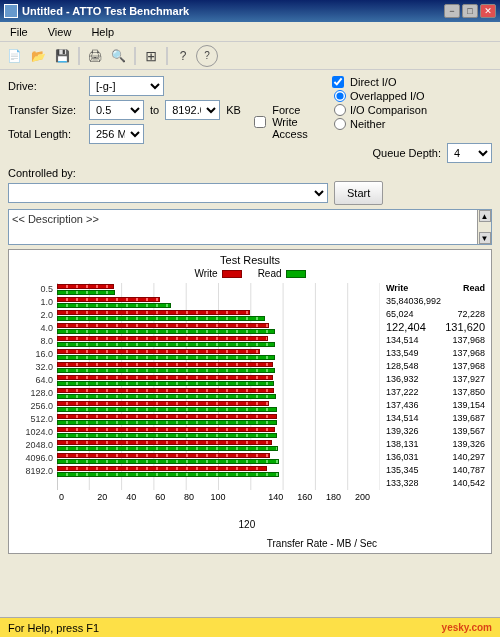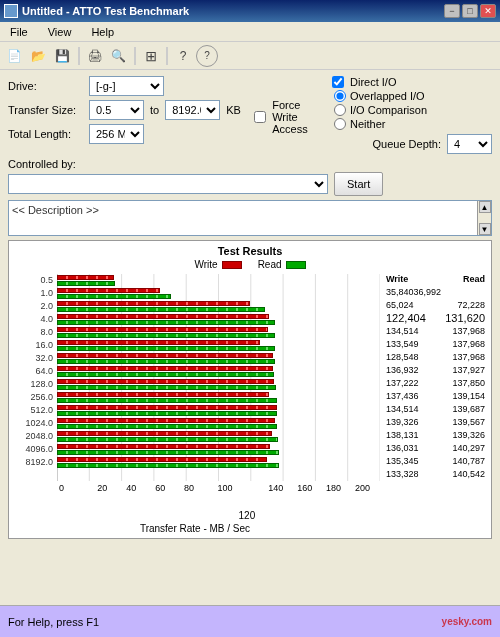--- a/index.html
+++ b/index.html
@@ -143,21 +143,21 @@
     .radio-row {
       display: flex;
       align-items: center;
       gap: 4px;
       margin-bottom: 2px;
     }
     .queue-row {
       display: flex;
       align-items: center;
       gap: 6px;
-      margin-top: 0;
+      margin-top: 9px;
       justify-content: flex-end;
     }
 
     
     .controlled-section {
       margin-top: 4px;
     }
     .controlled-label {
       font-size: 11px;
       color: #000;
@@ -229,50 +229,50 @@
     .chart-container {
       border: 1px solid #999;
       background: white;
       margin-top: 4px;
       padding: 4px;
       position: relative;
     }
     .chart-title {
       text-align: center;
       font-size: 11px;
-      font-weight: bold;
+      font-weight: normal;
       margin-bottom: 2px;
     }
     .chart-legend {
       display: flex;
       justify-content: center;
       gap: 16px;
       margin-bottom: 4px;
       font-size: 10px;
     }
     .legend-item {
       display: flex;
       align-items: center;
       gap: 4px;
     }
     .legend-color {
       width: 20px;
       height: 8px;
     }
     .x-axis-label {
-      text-align: center;
+      text-align: right;
       font-size: 10px;
-      margin-top: 2px;
+      margin-top: 8px;
     }
 
     
     .status-bar {
-      background: #c4b5fd;
+      background: #fde047;
       border-top: 1px solid #aaa;
-      height: 32px;
+      height: 20px;
       display: flex;
       align-items: center;
       padding: 8px 8px;
       font-size: 11px;
       position: absolute;
       bottom: 0;
       left: 0;
       right: 0;
     }
 
@@ -595,21 +595,21 @@
             </div>
           </div>
       </div>
 
       <div style="display:flex; padding-left:46px; padding-right:110px; margin-top:2px;" id="x-labels-container">
       <span style="flex: 1 1 0%; text-align: left; font-size: 9px;">0</span>
           <span style="flex: 1 1 0%; text-align: center; font-size: 9px;">20</span>
           <span style="flex: 1 1 0%; text-align: center; font-size: 9px;">40</span>
           <span style="flex: 1 1 0%; text-align: center; font-size: 9px;">60</span>
           <span style="flex: 1 1 0%; text-align: center; font-size: 9px;">80</span>
-          <span style="flex: 1 1 0%; text-align: right; font-size: 9px;">100</span>
+          <span style="flex: 1 1 0%; text-align: center; font-size: 9px;">100</span>
           <span style="flex: 1 1 0%; text-align: center; font-size: 10px; margin-top: 27px;">120</span>
           <span style="flex: 1 1 0%; text-align: center; font-size: 9px;">140</span>
           <span style="flex: 1 1 0%; text-align: center; font-size: 9px;">160</span>
           <span style="flex: 1 1 0%; text-align: center; font-size: 9px;">180</span>
           <span style="flex: 1 1 0%; text-align: center; font-size: 9px;">200</span>
         </div>
       <div class="x-axis-label" style="padding-left:0; padding-right:110px;">Transfer Rate - MB / Sec</div>
     </div>
 
   </div>

